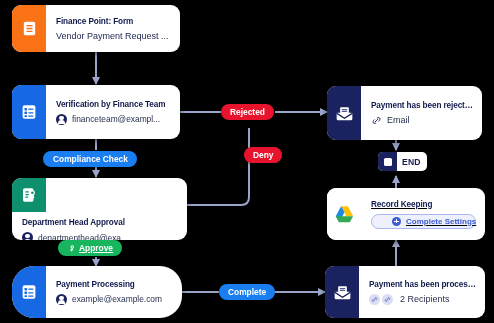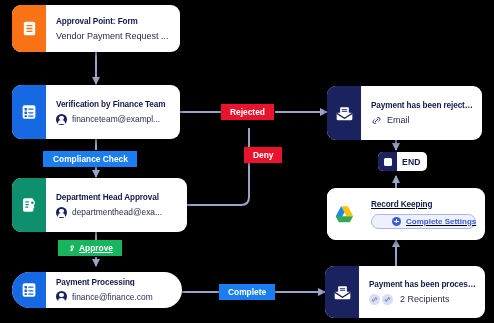--- a/index.html
+++ b/index.html
@@ -121,21 +121,21 @@
   
   .pill {
     position: absolute;
     z-index: 4;
     display: flex;
     align-items: center;
     justify-content: flex-start;
     gap: 3px;
     height: 16px;
     padding: 0 9px;
-    border-radius: 0;
+    border-radius: 8px;
     font-size: 8.4px;
     font-weight: bold;
     color: #ffffff;
     white-space: nowrap;
     box-shadow: 0 1px 3px rgba(0,0,0,0.45);
   }
   .pill-red   { background: #e8142d; }
   .pill-blue  { background: #1a7ef0; }
   .pill-green { background: #17b55e; text-decoration: underline; }
 
@@ -261,21 +261,21 @@
   <div class="node" style="left:12px; top:5px; width:168px; height:47px;">
     <div class="icon-pane pane-orange">
       <svg width="17" height="17" viewBox="0 0 24 24">
         <rect x="4" y="2.5" width="16" height="19" rx="2.6" fill="#fff"></rect>
         <rect x="7.5" y="7" width="9" height="1.9" rx="0.9" fill="#f97316"></rect>
         <rect x="7.5" y="11" width="9" height="1.9" rx="0.9" fill="#f97316"></rect>
         <rect x="7.5" y="15" width="9" height="1.9" rx="0.9" fill="#f97316"></rect>
       </svg>
     </div>
     <div class="body">
-      <div class="title">Approval Point: Form</div>
+      <div class="title">Finance Point: Form</div>
       <div class="subtitle">Vendor Payment Request ...</div>
     </div>
   </div>
 
   <div class="node" style="left:12px; top:85px; width:168px; height:54px;">
     <div class="icon-pane pane-blue">
       <svg width="18" height="18" viewBox="0 0 24 24">
         <rect x="3.5" y="3" width="17" height="18" rx="2.6" fill="#fff"></rect>
         <rect x="6" y="6.5" width="3.4" height="3.4" rx="0.8" fill="#1668e3"></rect>
         <rect x="6" y="11.4" width="3.4" height="3.4" rx="0.8" fill="#1668e3"></rect>
@@ -287,58 +287,58 @@
     </div>
     <div class="body">
       <div class="title">Verification by Finance Team</div>
       <div class="row">
         <span class="avatar"></span>
         <span class="txt">financeteam@exampl...</span>
       </div>
     </div>
   </div>
 
-  <div class="node" style="left:12px; top:178px; width:175px; height:54px;">
+  <div class="node" style="left:12px; top:178px; width:175px; height:62px;flex-direction:column;">
     <div class="icon-pane pane-green">
       <svg width="18" height="18" viewBox="0 0 24 24">
         <rect x="4" y="3" width="14" height="18" rx="2.4" fill="#fff"></rect>
         <rect x="7" y="7" width="5" height="1.7" rx="0.8" fill="#0e8f6e"></rect>
         <rect x="7" y="10.5" width="5" height="1.7" rx="0.8" fill="#0e8f6e"></rect>
         <rect x="7" y="14" width="4" height="1.7" rx="0.8" fill="#0e8f6e"></rect>
         <circle cx="16.5" cy="9" r="3.4" fill="#fff"></circle>
         <circle cx="16.5" cy="9" r="1.7" fill="#0e8f6e"></circle>
         <path d="M 15.2 11.4 L 13.6 16.4 L 16.5 14.9 L 19.4 16.4 L 17.8 11.4 z" fill="#fff"></path>
       </svg>
     </div>
     <div class="body">
       <div class="title">Department Head Approval</div>
       <div class="row">
         <span class="avatar"></span>
         <span class="txt">departmenthead@exa...</span>
       </div>
     </div>
   </div>
 
-  <div class="node" style="left:12px; top:272px; width:170px; height:36px;border-radius:22px;">
+  <div class="node" style="left:12px; top:266px; width:170px; height:52px;border-radius:22px;">
     <div class="icon-pane pane-blue">
       <svg width="18" height="18" viewBox="0 0 24 24">
         <rect x="3.5" y="3" width="17" height="18" rx="2.6" fill="#fff"></rect>
         <rect x="6" y="6.5" width="3.4" height="3.4" rx="0.8" fill="#1668e3"></rect>
         <rect x="6" y="11.4" width="3.4" height="3.4" rx="0.8" fill="#1668e3"></rect>
         <rect x="6" y="16.2" width="3.4" height="2.6" rx="0.8" fill="#1668e3"></rect>
         <rect x="11" y="7.4" width="7" height="1.6" rx="0.8" fill="#1668e3"></rect>
         <rect x="11" y="12.3" width="7" height="1.6" rx="0.8" fill="#1668e3"></rect>
         <rect x="11" y="16.8" width="7" height="1.6" rx="0.8" fill="#1668e3"></rect>
       </svg>
     </div>
     <div class="body">
       <div class="title">Payment Processing</div>
       <div class="row">
         <span class="avatar"></span>
-        <span class="txt">finance@finance.com</span>
+        <span class="txt">example@example.com</span>
       </div>
     </div>
   </div>
 
   <div class="node navy" style="left:327px; top:86px; width:155px; height:54px;">
     <div class="icon-pane pane-navy">
       <svg width="19" height="19" viewBox="0 0 24 24">
         <rect x="6.5" y="4" width="11" height="8" rx="1.2" fill="#fff"></rect>
         <rect x="8.5" y="6.2" width="7" height="1.1" rx="0.5" fill="#1b2260"></rect>
         <rect x="8.5" y="8.6" width="7" height="1.1" rx="0.5" fill="#1b2260"></rect>

